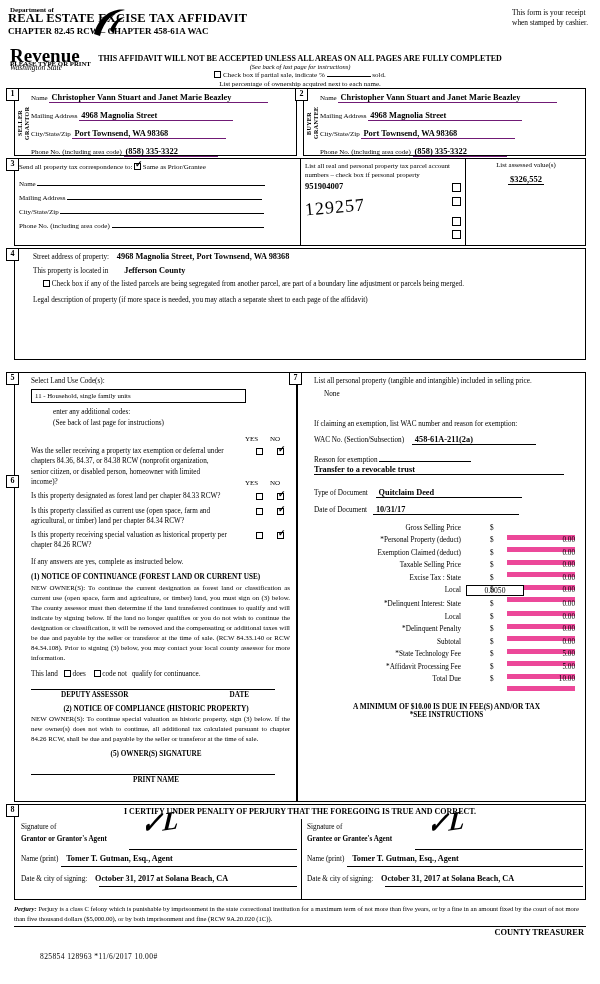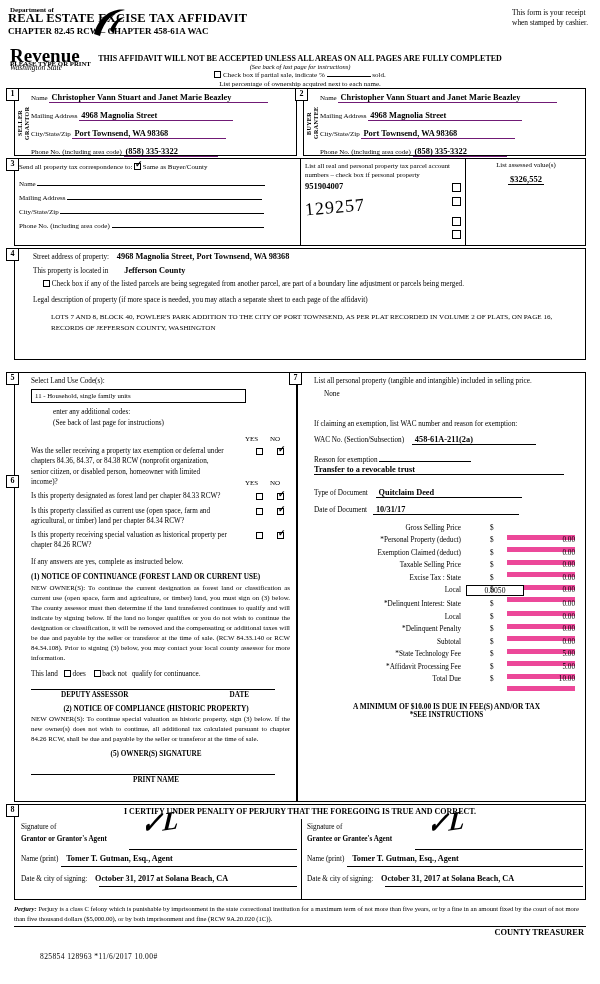--- a/index.html
+++ b/index.html
@@ -444,21 +444,21 @@
 
   <div class="sec3">
     <div style="position:absolute;left:-9px;top:-1px;background:#fff;" class="numbox">3</div>
     <div class="vdiv" style="left:285px;"></div>
     <div class="vdiv" style="left:450px;"></div>
 
     <div class="s3left">
       <div class="s3row" style="height:13px;">
         <span>Send all property tax correspondence to:</span>
         <span class="cb chk"></span>
-        <span>Same as Buyer/County</span>
+        <span>Same as Prior/Grantee</span>
       </div>
       <div class="s3row">
         <span>Name</span>
         <span class="line" style="width:228px"></span>
       </div>
       <div class="s3row">
         <span>Mailing Address</span>
         <span class="line" style="width:195px"></span>
       </div>
       <div class="s3row">
@@ -508,21 +508,20 @@
     </div>
     <div style="margin-top:3px;">
       <span>This property is located in</span>
       <span class="hand" style="margin-left:14px;">Jefferson County</span>
     </div>
     <div style="margin-top:3px;padding-left:10px;">
       <span class="cb"></span>
       <span>Check box if any of the listed parcels are being segregated from another parcel, are part of a boundary line adjustment or parcels being merged.</span>
     </div>
     <div style="margin-top:5px;">Legal description of property (if more space is needed, you may attach a separate sheet to each page of the affidavit)</div>
-    <div class="legal">LOTS 7 AND 8, BLOCK 40, FOWLER'S PARK ADDITION TO THE CITY OF PORT TOWNSEND, AS PER PLAT RECORDED IN VOLUME 2 OF PLATS, ON PAGE 16, RECORDS OF JEFFERSON COUNTY, WASHINGTON</div>
   </div>
 
   <div class="sec5">
     <div style="position:absolute;left:-9px;top:-1px;background:#fff;" class="numbox">5</div>
     <div class="pad">
       <div>Select Land Use Code(s):</div>
       <div class="landuse">11 - Household, single family units</div>
       <div style="margin-top:4px;padding-left:22px;">enter any additional codes:</div>
       <div style="padding-left:22px;">(See back of last page for instructions)</div>
 
@@ -570,21 +569,21 @@
       <div style="margin-top:6px;">If any answers are yes, complete as instructed below.</div>
 
       <div class="bold" style="margin-top:5px;">(1) NOTICE OF CONTINUANCE (FOREST LAND OR CURRENT USE)</div>
       <div class="fine" style="text-align:justify;">NEW OWNER(S): To continue the current designation as forest land or classification as current use (open space, farm and agriculture, or timber) land, you must sign on (3) below. The county assessor must then determine if the land transferred continues to qualify and will indicate by signing below. If the land no longer qualifies or you do not wish to continue the designation or classification, it will be removed and the compensating or additional taxes will be due and payable by the seller or transferor at the time of sale. (RCW 84.33.140 or RCW 84.34.108). Prior to signing (3) below, you may contact your local county assessor for more information.</div>
 
       <div style="margin-top:6px;">
         <span>This land</span>
         <span class="cb" style="margin-left:4px;"></span>
         <span>does</span>
         <span class="cb" style="margin-left:6px;"></span>
-        <span>back not</span>
+        <span>code not</span>
         <span style="margin-left:3px;">qualify for continuance.</span>
       </div>
 
       <div style="margin-top:10px;border-bottom:1px solid #000;width:244px;"></div>
       <div style="position:relative;width:244px;">
         <span class="bold" style="margin-left:30px;">DEPUTY ASSESSOR</span>
         <span class="bold" style="position:absolute;right:26px;">DATE</span>
       </div>
 
       <div class="bold ctr" style="margin-top:3px;width:250px;">(2) NOTICE OF COMPLIANCE (HISTORIC PROPERTY)</div>

